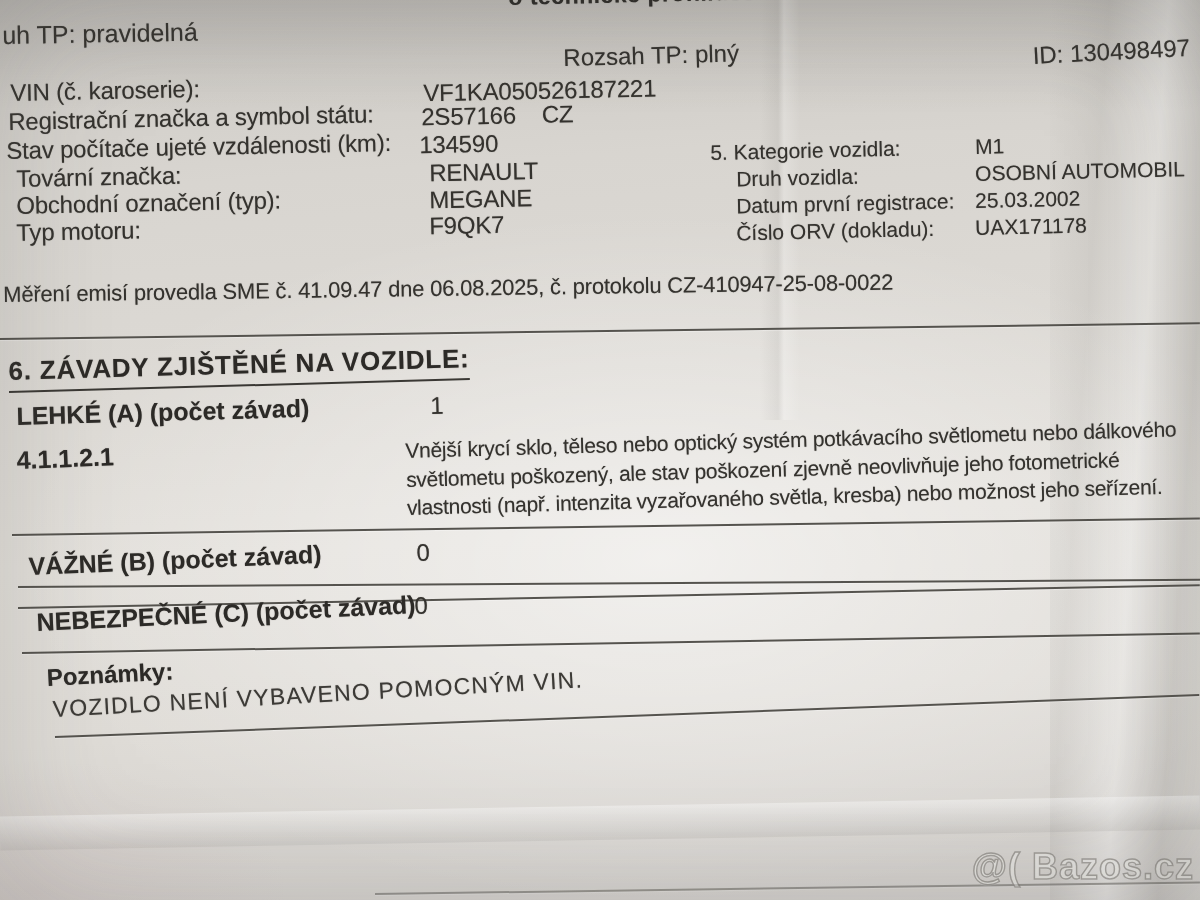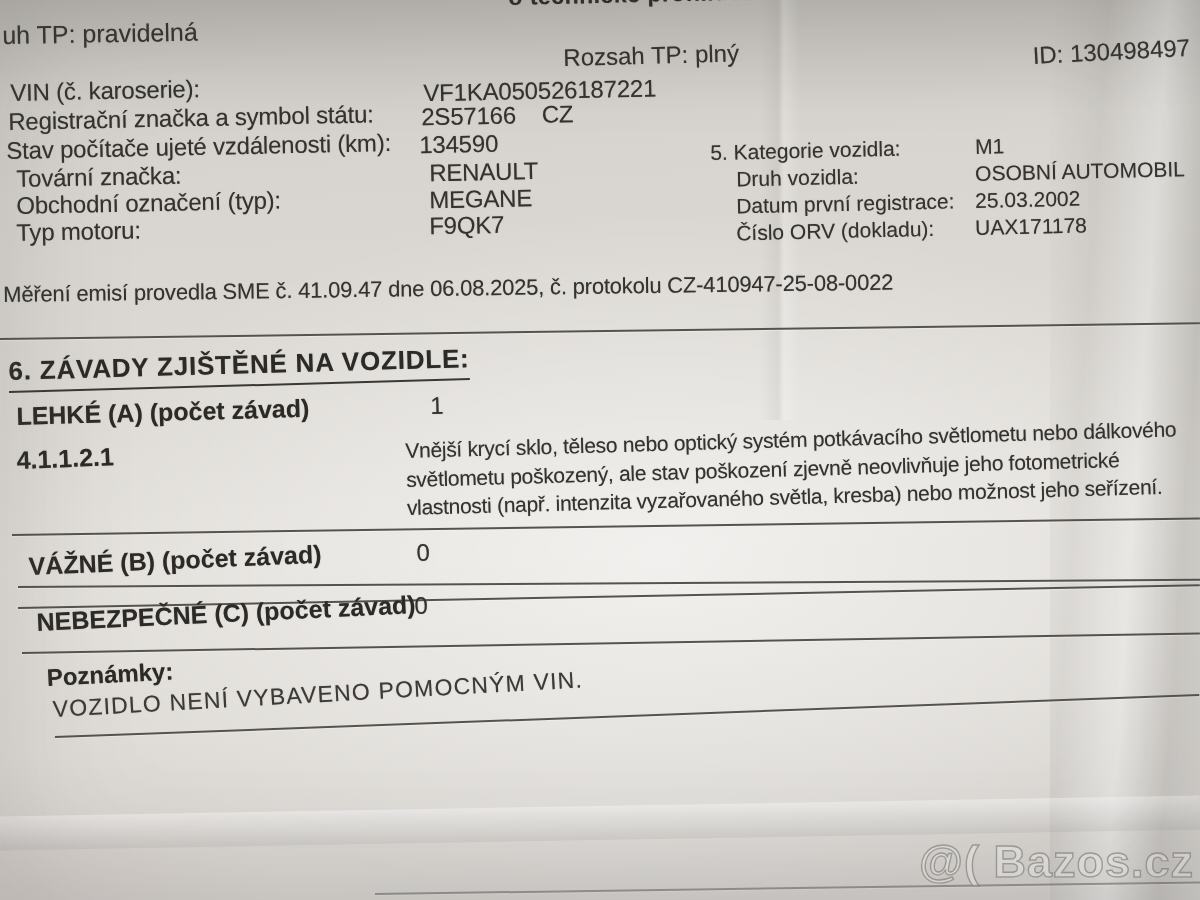--- a/index.html
+++ b/index.html
@@ -31,21 +31,21 @@
   .lrow{position:absolute;font-size:24px;letter-spacing:-0.2px;transform-origin:left top;color:#34322e;text-shadow:0 0 1px rgba(60,58,54,0.45);}
   .lrow .lbl{display:inline-block;width:413px;}
   .lrow .val{display:inline-block;position:relative;}
   .rrow{position:absolute;font-size:21px;transform-origin:left top;color:#34322e;text-shadow:0 0 1px rgba(60,58,54,0.45);}
   .rrow .lbl{display:inline-block;width:265px;}
   .rrow .lbl.ind{padding-left:26px;width:239px;}
 
   .defect-text{white-space:normal;width:800px;font-size:21px;line-height:28.5px;letter-spacing:-0.3px;}
   .sec-title{font-size:26px;letter-spacing:0.8px;border-bottom:2.5px solid #3a3834;padding-bottom:4px;}
   .watermark{
-    position:absolute;right:6px;bottom:12px;font-size:45px;font-weight:bold;letter-spacing:1px;
+    position:absolute;right:6px;bottom:12px;font-size:36px;font-weight:bold;letter-spacing:1px;
     color:rgba(224,221,216,0.22);-webkit-text-stroke:1.4px rgba(122,119,113,0.60);
     text-shadow:0 1px 1px rgba(255,255,255,0.35);
   }
 </style>
 </head>
 <body>
 
 <div class="overlay band-top"></div>
 <div class="overlay fold-right"></div>
 <div class="overlay crease-mid"></div>

